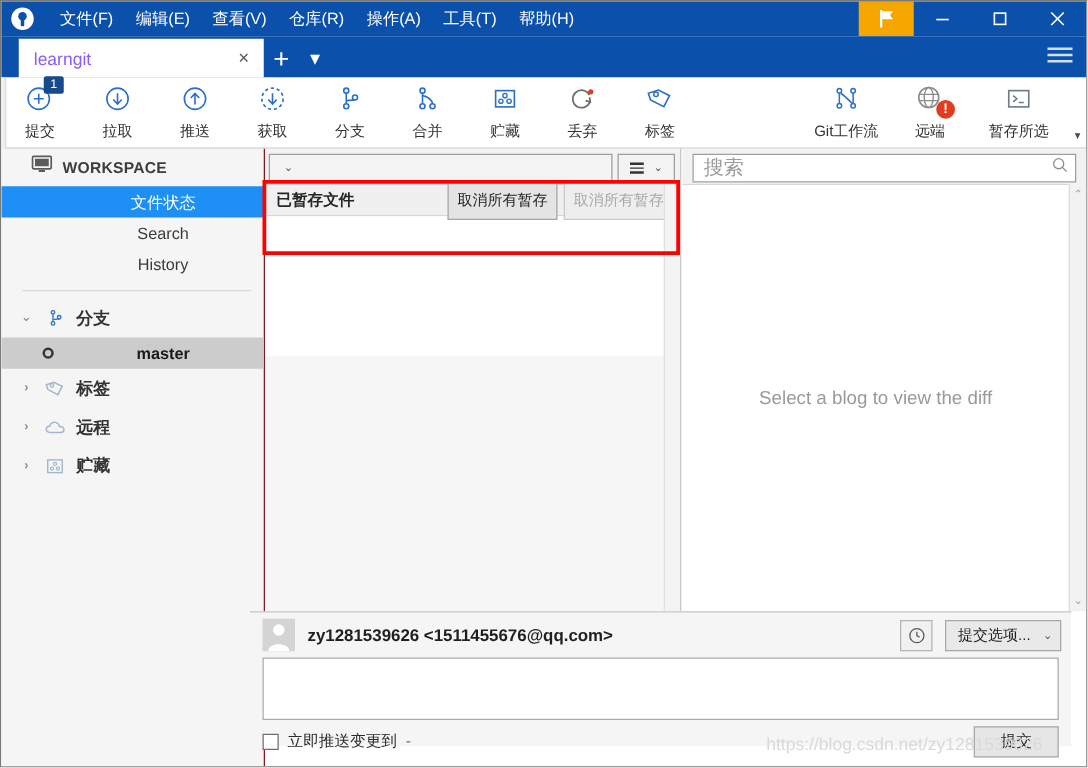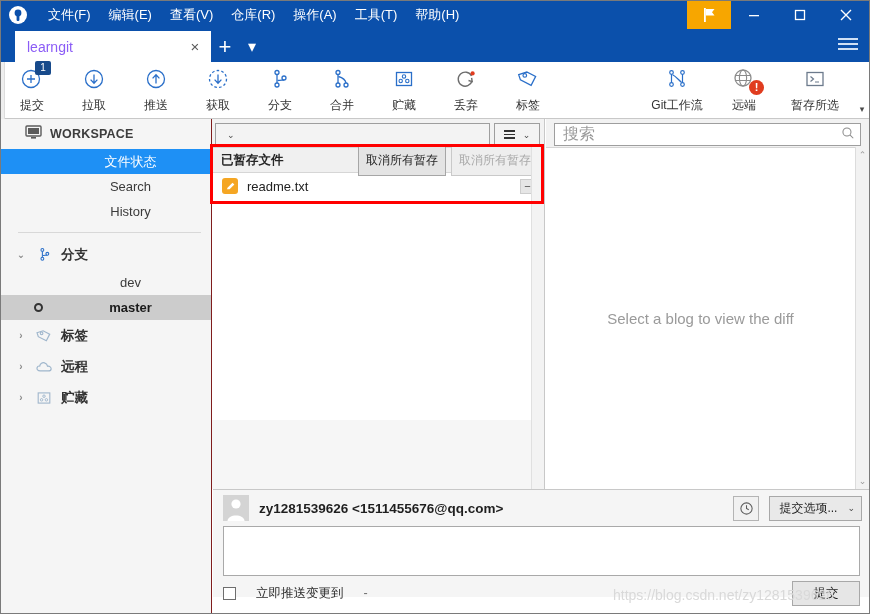--- a/index.html
+++ b/index.html
@@ -229,21 +229,21 @@
   .diff-vscroll {
     position: absolute; right: 0; top: 28px; width: 14px; height: 342px;
     background: #f2f2f2; border-left: 1px solid #dcdcdc;
     display: flex; flex-direction: column; justify-content: space-between;
     align-items: center; padding: 3px 0;
   }
   .diff-vscroll .ch { font-size: 9px; color: #9b9b9b; }
 
   
   .commitarea {
-    position: absolute; left: 212px; top: 488px; width: 657px; height: 108px;
+    position: absolute; left: 199px; top: 488px; width: 657px; height: 108px;
     background: #f5f5f5; border-top: 1px solid #c8c8c8;
   }
   .commit-head {
     height: 36px; display: flex; align-items: center; padding: 0 8px 0 10px; gap: 10px;
   }
   .avatar {
     width: 26px; height: 26px; background: #d4d4d4;
     display: flex; align-items: flex-end; justify-content: center; overflow: hidden;
   }
   .commit-author { flex: 1 1 auto; font-size: 13.5px; font-weight: bold; color: #1f1f1f; }
@@ -252,21 +252,21 @@
     display: flex; align-items: center; justify-content: center;
   }
   .commit-opts {
     height: 25px; padding: 0 6px 0 9px; border: 1px solid #a8a8a8; background: #e9e9e9;
     display: flex; align-items: center; font-size: 12px; color: #1f1f1f; gap: 6px;
   }
   .commit-msg {
     margin: 0 10px; height: 50px; background: #ffffff; border: 1px solid #a9a9a9;
   }
   .commit-foot {
-    height: 34px; display: flex; align-items: center; padding: 0 10px; gap: 20px;
+    height: 34px; display: flex; align-items: center; padding: 0 10px; gap: 7px;
   }
   .cb {
     width: 13px; height: 13px; border: 1px solid #6e6e6e; background: #ffffff;
   }
   .cb-label { font-size: 12.5px; color: #2b2b2b; }
   .cb-dash { font-size: 12.5px; color: #6d6d6d; }
   .commit-foot-spacer { flex: 1 1 auto; }
   .commit-btn {
     width: 68px; height: 25px; border: 1px solid #a8a8a8; background: #e6e6e6;
     display: flex; align-items: center; justify-content: center;
@@ -520,23 +520,20 @@
         <svg width="17" height="17" viewBox="0 0 24 24">
           <circle cx="9" cy="5.5" r="2" fill="none" stroke="#2a6fc9" stroke-width="1.5"></circle>
           <circle cx="9" cy="18" r="2" fill="none" stroke="#2a6fc9" stroke-width="1.5"></circle>
           <circle cx="16" cy="11" r="2" fill="none" stroke="#2a6fc9" stroke-width="1.5"></circle>
           <path d="M9 7.5 L9 16" stroke="#2a6fc9" stroke-width="1.5" fill="none"></path>
           <path d="M9.6 13.5 C13 13 15.4 13.2 15.8 12.9" stroke="#2a6fc9" stroke-width="1.5" fill="none"></path>
         </svg>
       </span>
       <span>分支</span>
     </div>
-    <div class="side-row">
-      <span>dev</span>
-    </div>
     <div class="side-row active-branch" style="position:relative">
       <span class="branch-dot"></span>
       <span>master</span>
     </div>
 
     <div class="side-group">
       <span class="chev">›</span>
       <span class="grp-icon">
         <svg width="18" height="18" viewBox="0 0 24 24">
           <path d="M4.5 5 L13 5 L20 12 L13 19 L4.5 10.5 Z" fill="none" stroke="#9fb6cc" stroke-width="1.6" transform="rotate(-18 12 12)"></path>
@@ -583,33 +580,20 @@
             <i></i>
           </span>
         <span class="mini-caret">⌄</span>
       </div>
     </div>
 
     <div class="section-head">
       <span class="section-title">已暂存文件</span>
       <span class="sm-btn">取消所有暂存</span>
       <span class="sm-btn disabled">取消所有暂存</span>
-    </div>
-    <div class="staged-body">
-      <div class="file-list">
-        <div class="file-row">
-          <span class="file-ico">
-            <svg width="11" height="11" viewBox="0 0 12 12">
-              <path d="M2 9 L3 7 L8.2 1.8 L10.2 3.8 L5 9 Z" fill="#ffffff"></path>
-            </svg>
-          </span>
-          <span class="file-name">readme.txt</span>
-          <span class="row-action">−</span>
-        </div>
-      </div>
     </div>
 
     <div class="unstaged-body"></div>
 
     <div class="fp-vscroll"></div>
   </div>
 
   <div class="annot-box"></div>
 
   <div class="diffpanel">

